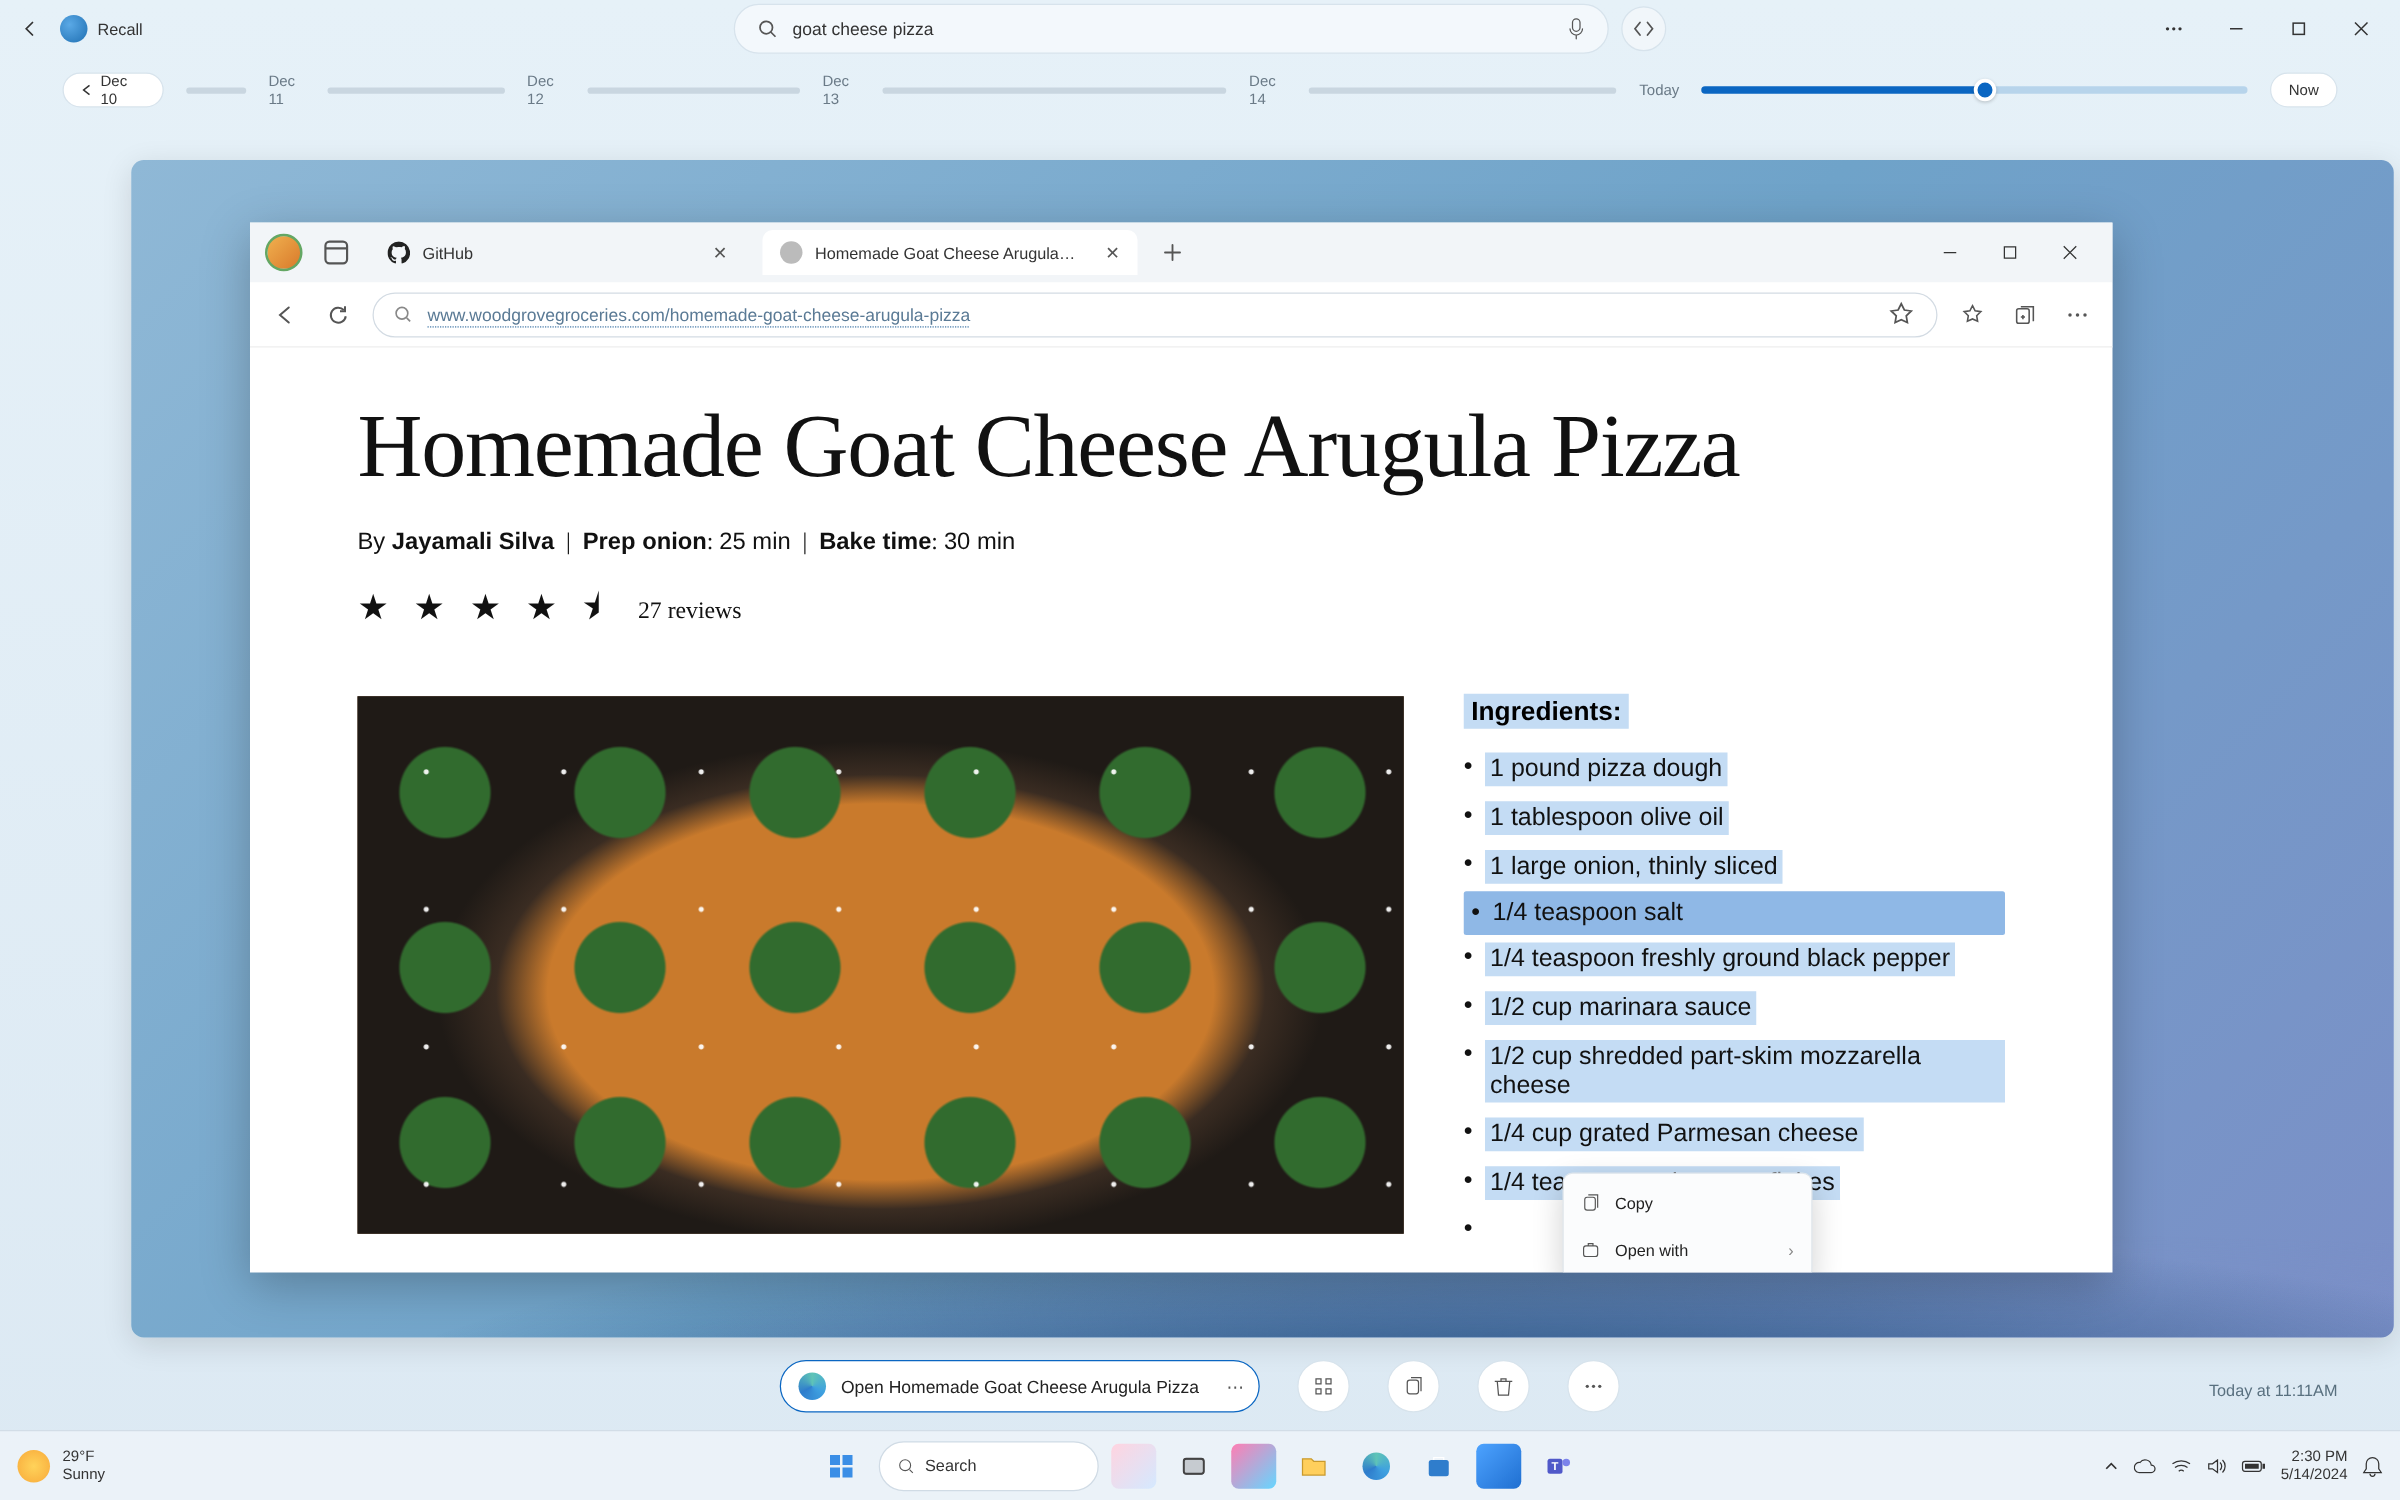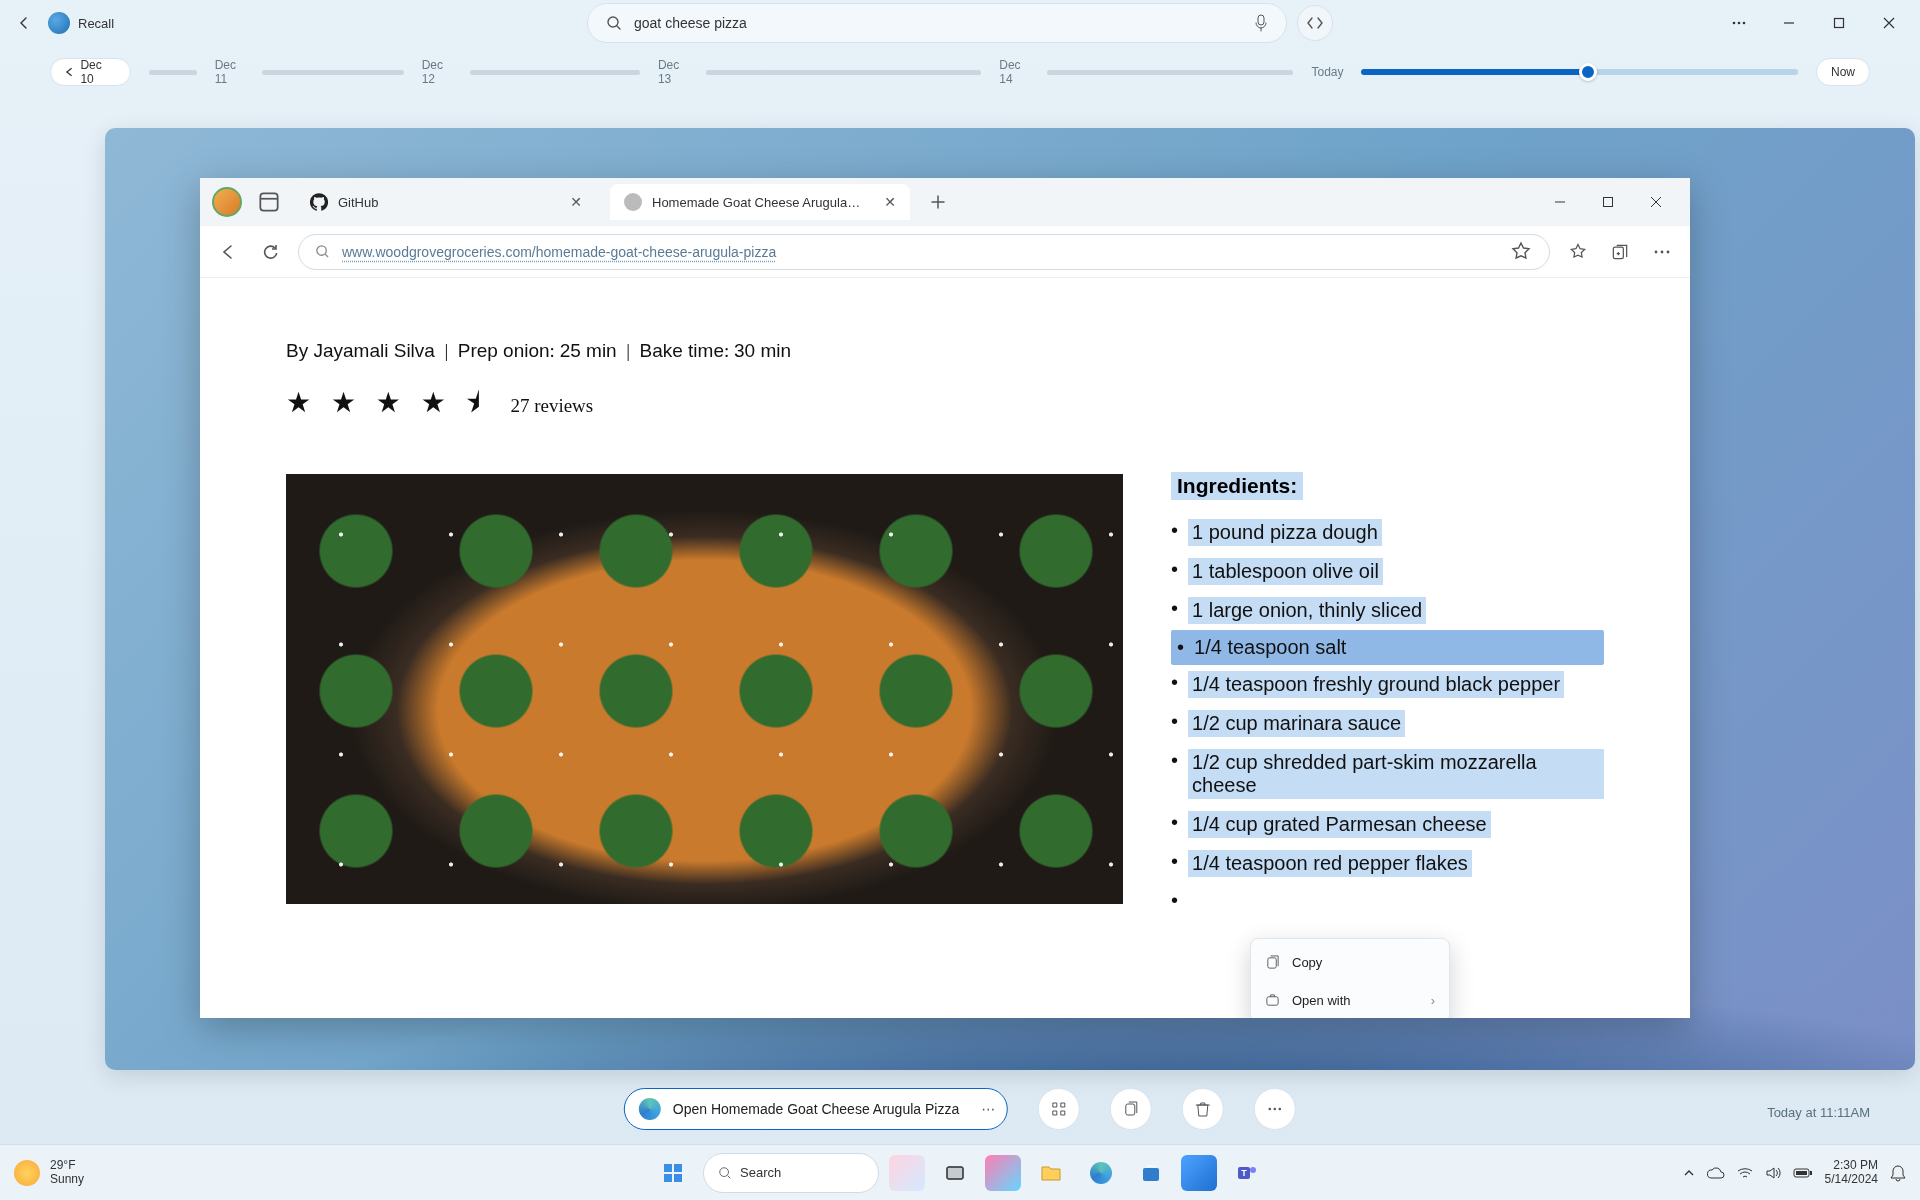--- a/index.html
+++ b/index.html
@@ -52,21 +52,21 @@
 .addr .fav { margin-left:auto; width:24px; height:24px; }
 .addr .url { text-decoration: underline dotted #7aa0c1; text-underline-offset:4px; color:#5a7a95; }
 
 
 .sitebody { flex:1; overflow:hidden; position:relative; }
 .sitenav { height:46px; background:#2f486b; display:flex; align-items:center; padding:0 50px; gap:200px; color:#e8edf3; font-size:14px; }
 .sitenav span { flex:0 0 auto; }
 .recipe { padding:38px 86px; }
 .recipe h1 { font-family: Georgia, 'Times New Roman', serif; font-weight:400; font-size:72px; color:#111; letter-spacing:-1px; }
 .meta { margin-top:24px; font-family: Georgia, serif; font-size:19px; color:#111; }
-.meta b { font-weight:400; }
+.meta b { font-weight:700; }
 .stars { margin-top:20px; display:flex; align-items:center; gap:12px; }
 .star { font-size:28px; color:#111; letter-spacing:6px; }
 .reviews { font-family: Georgia, serif; font-size:19px; color:#111; margin-left:12px; }
 .content { display:flex; gap:48px; margin-top:44px; }
 .photo { width:850px; height:430px; border-radius:0; background:
   radial-gradient(circle at 50% 55%, rgba(255,255,255,.92) 0 2%, transparent 3%) 0 0/110px 110px,
   radial-gradient(circle at 50% 55%, #316b2e 0 34%, transparent 36%) 0 0/140px 140px,
   radial-gradient(ellipse at 50% 55%, #c97a2c 0 45%, #3a2c22 52%, #1f1a16 60%);
   background-color:#6d4a2c;
 }
@@ -278,20 +278,21 @@
           <svg width="16" height="4" viewBox="0 0 16 4">
             <circle cx="2" cy="2" r="1.4" fill="#555"></circle>
             <circle cx="8" cy="2" r="1.4" fill="#555"></circle>
             <circle cx="14" cy="2" r="1.4" fill="#555"></circle>
           </svg>
         </div>
     </div>
 
     <div class="sitebody">
       <div class="recipe">
+        <h1>Homemade Goat Cheese Arugula Pizza</h1>
         <div class="meta">
           <span>By </span><b>Jayamali Silva</b>
           &nbsp;|&nbsp;
           <b>Prep onion</b>: <span>25 min</span>
           &nbsp;|&nbsp;
           <b>Bake time</b>: <span>30 min</span>
         </div>
         <div class="stars">
           <span class="star">★ ★ ★ ★ ⯨</span>
           <span class="reviews">27 reviews</span>

